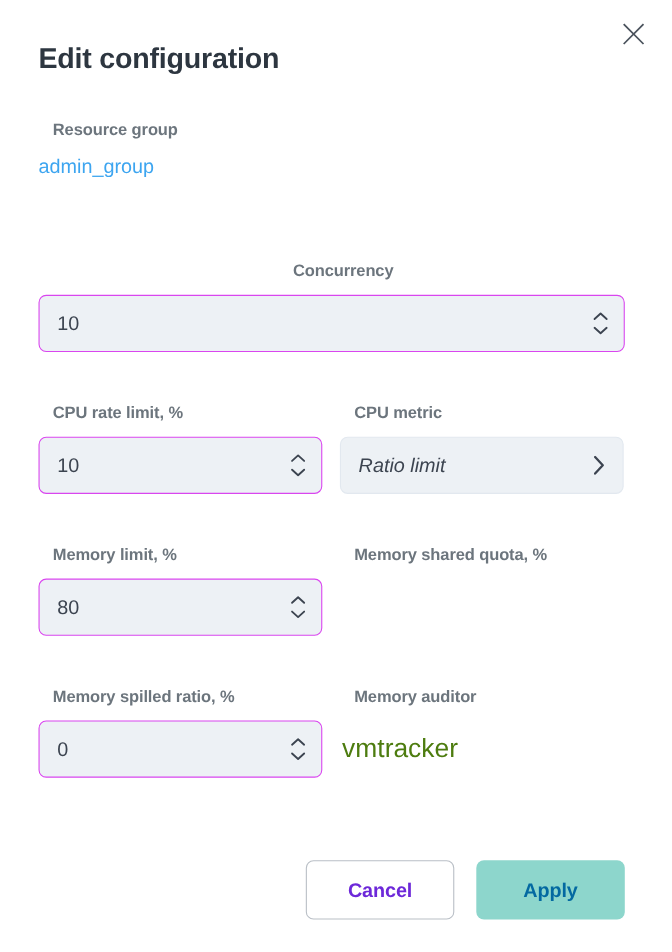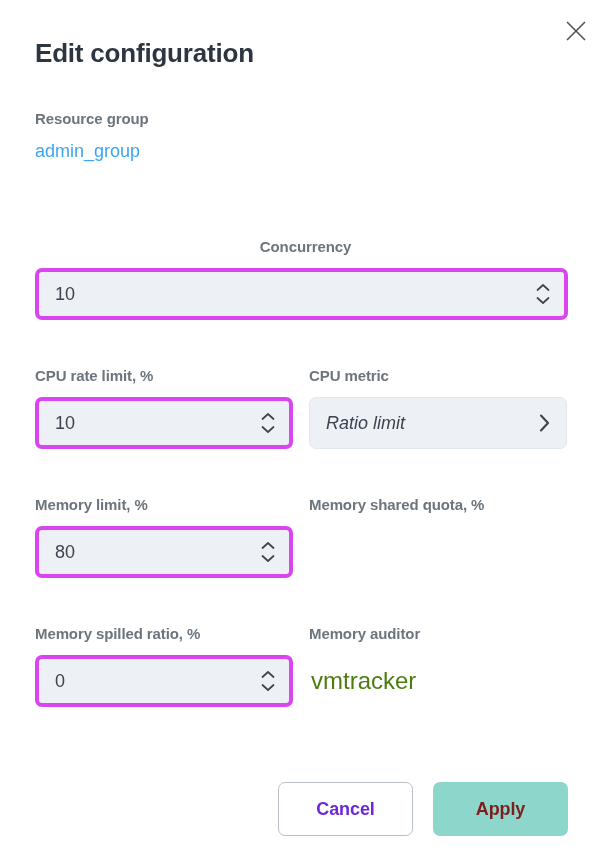--- a/index.html
+++ b/index.html
@@ -46,20 +46,21 @@
     letter-spacing: -0.2px;
     margin: 0;
   }
 
   .field-label {
     font-size: 15px;
     font-weight: bold;
     color: #6c757d;
     letter-spacing: -0.1px;
     line-height: 18px;
+    margin-left: 13px;
   }
 
   .link-value {
     font-size: 18px;
     color: #3da5f0;
     text-decoration: none;
     line-height: 22px;
     cursor: pointer;
   }
 
@@ -78,21 +79,21 @@
     flex: 0 0 258px;
   }
   .col-full { width: 533px; flex: 0 0 533px; }
 
   .label-row { margin-bottom: 12px; }
 
   .input-box {
     position: relative;
     height: 52px;
     background: #edf1f5;
-    border: 4px solid #d946ef;
+    border: 1px solid #d946ef;
     border-radius: 7px;
     box-sizing: border-box;
     display: flex;
     align-items: center;
     cursor: text;
   }
   .input-value {
     font-size: 18px;
     color: #3c4450;
     padding-left: 16px;
@@ -166,21 +167,21 @@
     letter-spacing: -0.1px;
   }
   .btn-cancel {
     background: #ffffff;
     border: 1px solid #b9bfc6;
     color: #6d28d9;
     min-width: 135px;
   }
   .btn-apply {
     background: #8dd6cc;
-    color: #7f1d1d;
+    color: #0369a1;
     min-width: 135px;
   }
 </style>
 </head>
 <body>
 
 <div class="dialog">
 
   <button class="close-btn">
     <span>

